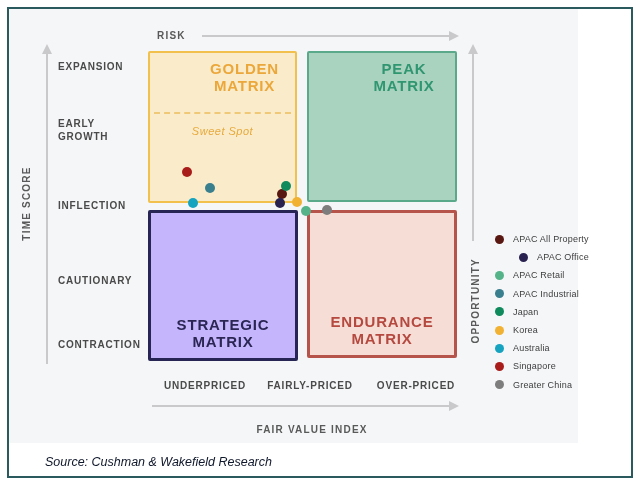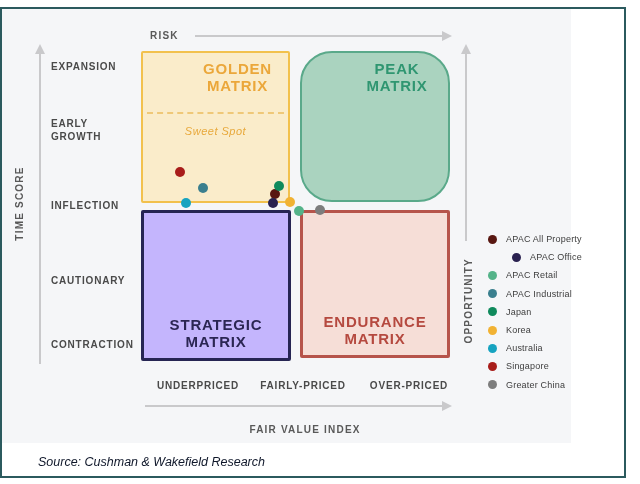--- a/index.html
+++ b/index.html
@@ -1,17 +1,17 @@
 <!DOCTYPE html>
 <html><head>
 <meta charset="utf-8">
 <style>
   * { margin:0; padding:0; box-sizing:border-box; }
   html,body { width:640px; height:484px; background:#ffffff; font-family:"Liberation Sans", sans-serif; overflow:hidden; }
-  .frame { position:absolute; left:0; top:7px; width:626px; height:471px; border:2px solid #2b5a5e; background:#ffffff; }
+  .frame { position:absolute; left:7px; top:7px; width:626px; height:471px; border:2px solid #2b5a5e; background:#ffffff; }
   .chart-bg { position:absolute; left:0; top:0; width:569px; height:434px; background:#f5f6f8; }
 
   
   .axis-caption { position:absolute; font-size:10px; font-weight:bold; color:#595959; letter-spacing:1.2px; white-space:nowrap; }
   .vert { transform:rotate(-90deg); transform-origin:center center; }
 
   
   .harrow { position:absolute; height:2px; background:#c9c9cb; }
   .harrow::after { content:''; position:absolute; right:-9px; top:-4px; width:0; height:0;
                    border-left:10px solid #c9c9cb; border-top:5px solid transparent; border-bottom:5px solid transparent; }
@@ -26,21 +26,21 @@
   .xtick { position:absolute; top:371px; font-size:10px; font-weight:bold; color:#4a4a4a; letter-spacing:0.8px;
            white-space:nowrap; transform:translateX(-50%); }
 
   
   .quad { position:absolute; border-radius:2px; }
   .quad .qtitle { position:absolute; left:0; right:0; text-align:center; font-weight:bold; font-size:15px;
                   letter-spacing:0.8px; line-height:17px; white-space:pre-line; }
   .quad .qtitle.top { top:7px;padding-left:44px; }
   .quad .qtitle.bottom { bottom:8px; }
   #quad-golden   { left:139px; top:42px;  width:149px; height:152px; border-width:2px; border-style:solid; }
-  #quad-peak     { left:298px; top:42px;  width:150px; height:151px; border-width:2px; border-style:solid;border-radius:32px; }
+  #quad-peak     { left:298px; top:42px;  width:150px; height:151px; border-width:2px; border-style:solid; }
   #quad-strategic{ left:139px; top:201px; width:150px; height:151px; border-width:3px; border-style:solid; }
   #quad-endurance{ left:298px; top:201px; width:150px; height:148px; border-width:3px; border-style:solid; }
 
   .sweet-dash { position:absolute; left:4px; right:4px; top:59px; border-top:2px dashed #efc878; }
   .sweet-label { position:absolute; left:0; right:0; top:72px; text-align:center; font-style:italic;
                  font-size:11px; letter-spacing:0.5px; }
 
   
   .dot { position:absolute; width:10px; height:10px; border-radius:50%; transform:translate(-50%,-50%); z-index:5; }
 

